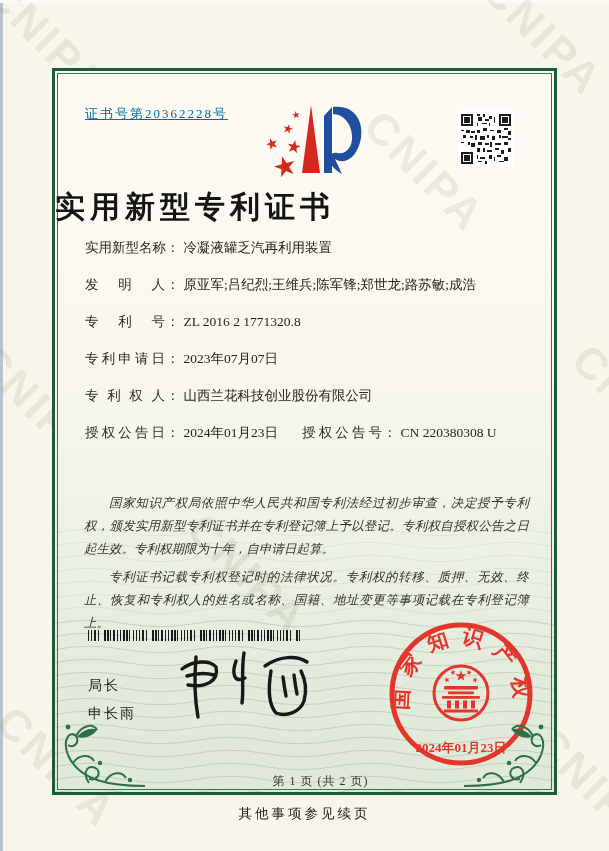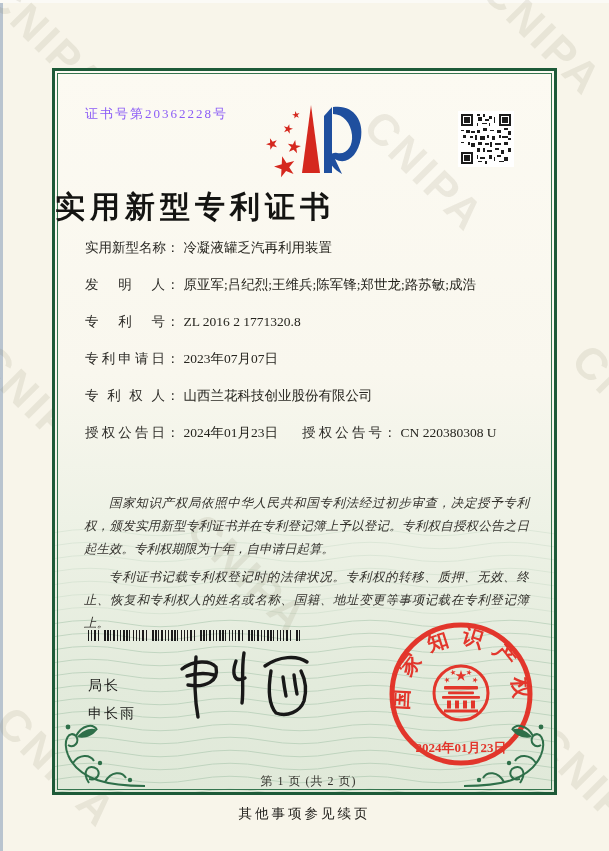--- a/index.html
+++ b/index.html
@@ -26,21 +26,21 @@
     border:3px solid #1d5a38;box-sizing:border-box;
   }
   .cert-bg{
     position:absolute;inset:0;
     background:linear-gradient(180deg,#fcfaf2 0%,#f9f7ee 42%,#eef2e6 62%,#e3ebdc 85%,#e0e9d9 100%);
   }
   .cert-line{position:absolute;inset:2px;border:1px solid #35754f;}
   .waves{position:absolute;inset:0;}
 
   .cert-number{
-    position:absolute;left:30px;top:34px;font-size:13px;letter-spacing:2px;color:#8b5cf6;
+    position:absolute;left:30px;top:34px;font-size:13px;letter-spacing:2px;color:#0369a1;text-decoration:underline;
   }
   .logo{position:absolute;left:198px;top:30px;width:112px;height:82px;}
   .qr{position:absolute;left:403px;top:40px;width:56px;height:56px;background:#fff;padding:3px;box-sizing:border-box;}
   .cert-title{
     position:absolute;left:0;top:116px;width:100%;
     font-size:30px;font-weight:bold;letter-spacing:5px;color:#141412;
   }
 
   .fields{position:absolute;left:30px;top:166px;right:26px;}
   .field-row{margin-bottom:16px;line-height:21px;font-size:13.5px;white-space:nowrap;}
@@ -68,21 +68,21 @@
           font-size:14px;letter-spacing:2px;color:#1d1d1b;line-height:28px;}
   .signature{position:absolute;left:110px;top:572px;width:160px;height:84px;}
 
   .seal{position:absolute;left:331px;top:548px;width:150px;height:150px;opacity:.92;}
 
   .flourish{position:absolute;bottom:3px;width:88px;height:92px;}
   .flourish.fl-left{left:4px;}
   .flourish.fl-right{right:4px;transform:scaleX(-1);}
 
   .page-indicator{
-    position:absolute;left:4px;top:702px;width:100%;text-align:center;
+    position:absolute;left:16px;top:702px;width:100%;text-align:center;
     font-size:12px;letter-spacing:1px;color:#33322c;
   }
   .bottom-note{
     position:absolute;left:0;top:805px;width:100%;text-align:center;
     font-size:13.5px;letter-spacing:3px;color:#23221e;
   }
 </style>
 </head>
 <body>
 

